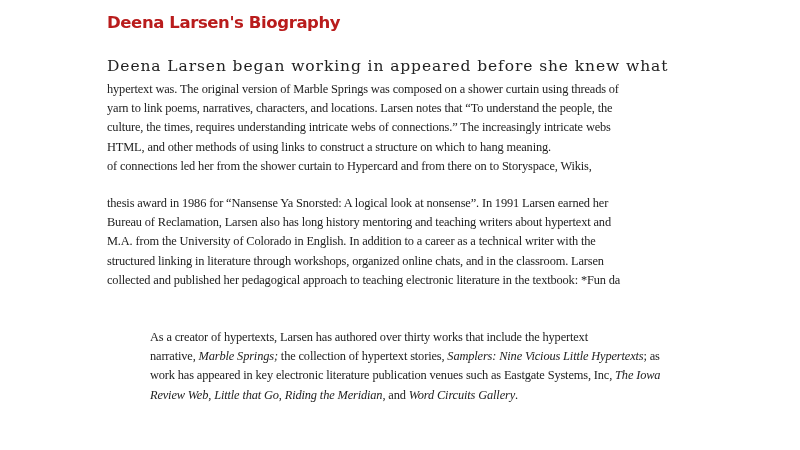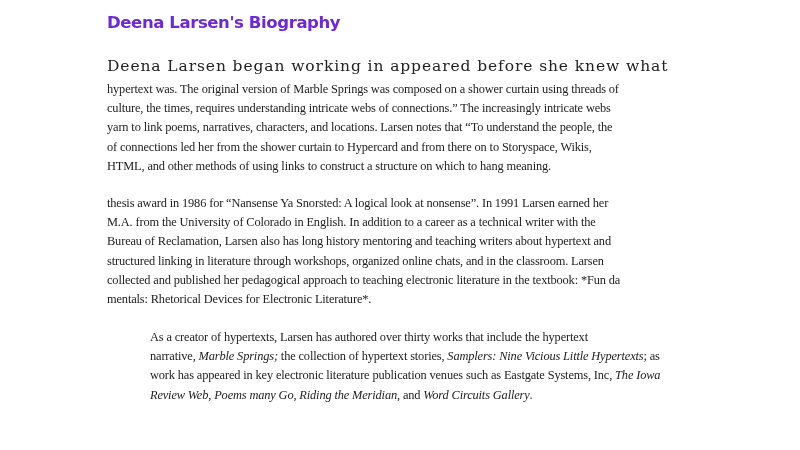--- a/index.html
+++ b/index.html
@@ -1,21 +1,21 @@
 <!DOCTYPE html>
 <html><head>
 <meta charset="utf-8">
 <style>
   html, body { margin: 0; padding: 0; background: #ffffff; }
   body { width: 800px; height: 450px; overflow: hidden; position: relative; }
   .page { position: absolute; left: 107px; top: 0; width: 600px; color: #222222; }
   .title {
     position: absolute; top: 13px; left: 0;
     font-family: "DejaVu Sans", sans-serif; font-weight: bold;
-    font-size: 16.5px; letter-spacing: -0.4px; color: #6d28d9; white-space: nowrap;
+    font-size: 16.5px; letter-spacing: -0.4px; color: #b91c1c; white-space: nowrap;
   }
   .lead {
     position: absolute; top: 57px; left: 0;
     font-family: "DejaVu Serif", serif; font-size: 15.5px; letter-spacing: 0.9px;
     color: #222222; white-space: nowrap;
   }
   .para {
     position: absolute; left: 0; width: 600px;
     font-family: Liberation Serif, serif; font-size: 12.4px; line-height: 19.2px;
     color: #222222; letter-spacing: -0.15px;
@@ -28,42 +28,41 @@
 </style>
 </head>
 <body>
 
 <div class="page">
   <h1 class="title" style="margin:0;">Deena Larsen's Biography</h1>
   <div class="lead">Deena Larsen began working in appeared before she knew what</div>
 
   <div class="para p1">
     <span class="ln">hypertext was. The original version of Marble Springs was composed on a shower curtain using threads of</span>
+    <span class="ln">yarn to link poems, narratives, characters, and locations. Larsen notes that “To understand the people, the</span>
     <span class="ln">culture, the times, requires understanding intricate webs of connections.” The increasingly intricate webs</span>
-    <span class="ln">yarn to link poems, narratives, characters, and locations. Larsen notes that “To understand the people, the</span>
+    <span class="ln">HTML, and other methods of using links to construct a structure on which to hang meaning.</span>
     <span class="ln">of connections led her from the shower curtain to Hypercard and from there on to Storyspace, Wikis,</span>
-    <span class="ln">HTML, and other methods of using links to construct a structure on which to hang meaning.</span>
   </div>
 
   <div class="para p2">
     <span class="ln">thesis award in 1986 for “Nansense Ya Snorsted: A logical look at nonsense”. In 1991 Larsen earned her</span>
+    <span class="ln">Bureau of Reclamation, Larsen also has long history mentoring and teaching writers about hypertext and</span>
     <span class="ln">M.A. from the University of Colorado in English. In addition to a career as a technical writer with the</span>
-    <span class="ln">Bureau of Reclamation, Larsen also has long history mentoring and teaching writers about hypertext and</span>
     <span class="ln">structured linking in literature through workshops, organized online chats, and in the classroom. Larsen</span>
     <span class="ln">collected and published her pedagogical approach to teaching electronic literature in the textbook: *Fun da</span>
-    <span class="ln">mentals: Rhetorical Devices for Electronic Literature*.</span>
   </div>
 
   <div class="para p3">
     <span class="ln">
       <span>As a creator of hypertexts, Larsen has authored over thirty works that include the hypertext</span>
     </span>
     <span class="ln">
       <span>narrative, </span><em>Marble Springs;</em><span> the collection of hypertext stories, </span><em>Samplers: Nine Vicious Little Hypertexts</em><span>; as</span>
     </span>
     <span class="ln">
       <span>work has appeared in key electronic literature publication venues such as Eastgate Systems, Inc, </span><em>The Iowa</em>
     </span>
     <span class="ln">
-      <em>Review Web</em><span>, </span><em>Poems many Go</em><span>, </span><em>Riding the Meridian</em><span>, and </span><em>Word Circuits Gallery</em><span>.</span>
+      <em>Review Web</em><span>, </span><em>Little that Go</em><span>, </span><em>Riding the Meridian</em><span>, and </span><em>Word Circuits Gallery</em><span>.</span>
     </span>
   </div>
 </div>
 
 </body></html>

